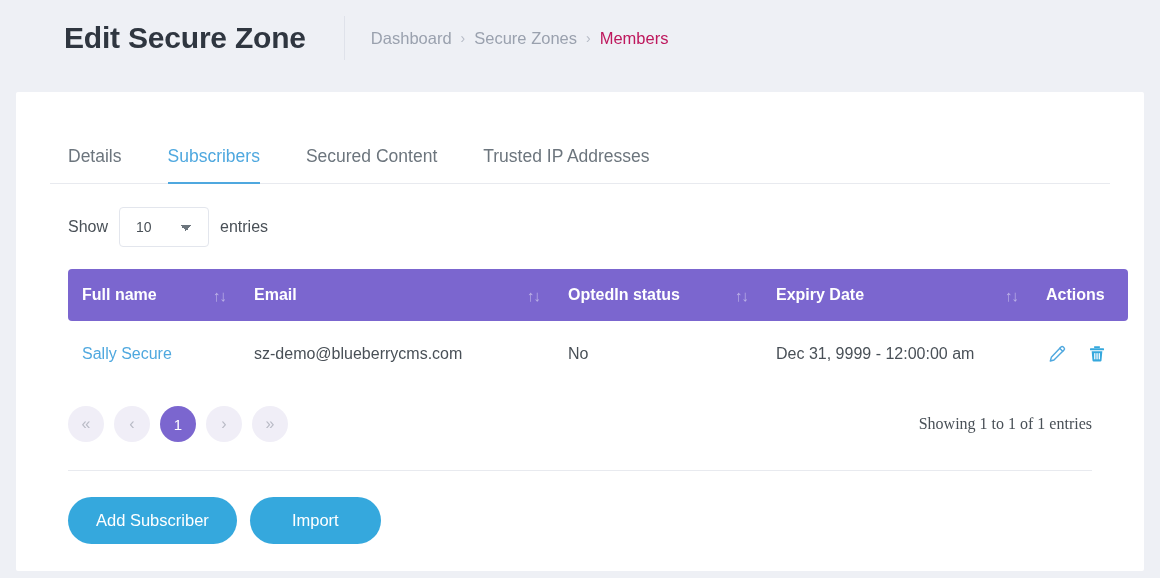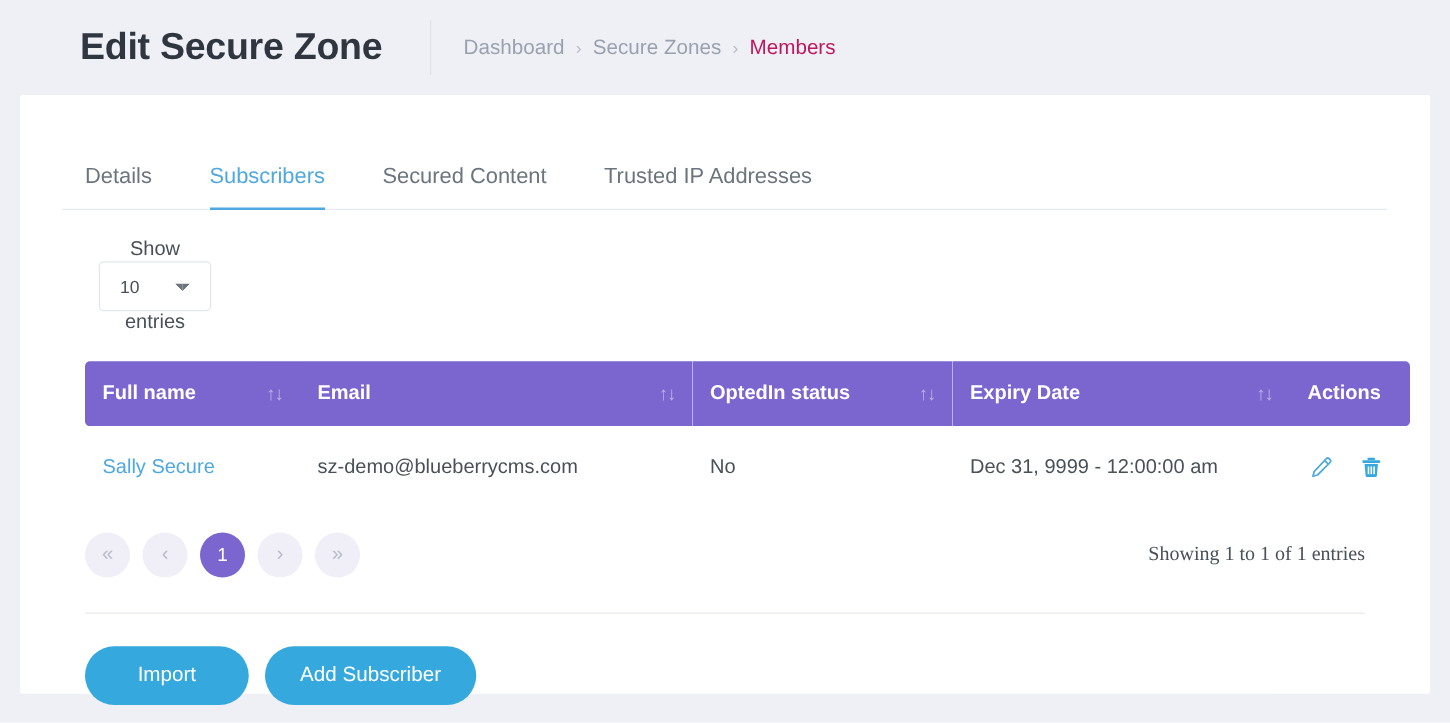--- a/index.html
+++ b/index.html
@@ -66,20 +66,21 @@
   }
 
   
   .tabs {
     display: flex;
     align-items: flex-end;
     height: 92px;
     border-bottom: 1px solid #e8eaef;
     padding-left: 18px;
     gap: 0;
+    margin-top: 16px;
   }
   .tab {
     font-size: 17.5px;
     color: #6c757d;
     padding: 0 0 15px 0;
     margin-right: 46px;
     cursor: pointer;
     border-bottom: 2px solid transparent;
     margin-bottom: -1px;
     white-space: nowrap;
@@ -95,21 +96,20 @@
     display: flex;
     align-items: center;
     justify-content: space-between;
     padding: 23px 18px 0 18px;
   }
   .show-entries {
     display: flex;
     align-items: center;
     font-size: 16px;
     color: #495057;
-    flex-direction: column;
   }
   .show-entries .lbl { white-space: nowrap; }
   .entries-select {
     margin: 0 11px;
     width: 90px;
     height: 40px;
     border: 1px solid #e3e6ed;
     border-radius: 4px;
     background: #ffffff;
     color: #495057;
@@ -392,17 +392,17 @@
       <button class="page-btn active">1</button>
       <button class="page-btn">›</button>
       <button class="page-btn">»</button>
     </div>
     <div class="showing-info">Showing 1 to 1 of 1 entries</div>
   </div>
 
   <div class="footer-sep"></div>
 
   <div class="footer-actions">
+    <button class="btn-primary">Add Subscriber</button>
     <button class="btn-primary">Import</button>
-    <button class="btn-primary">Add Subscriber</button>
   </div>
 
 </div>
 
 </body></html>

